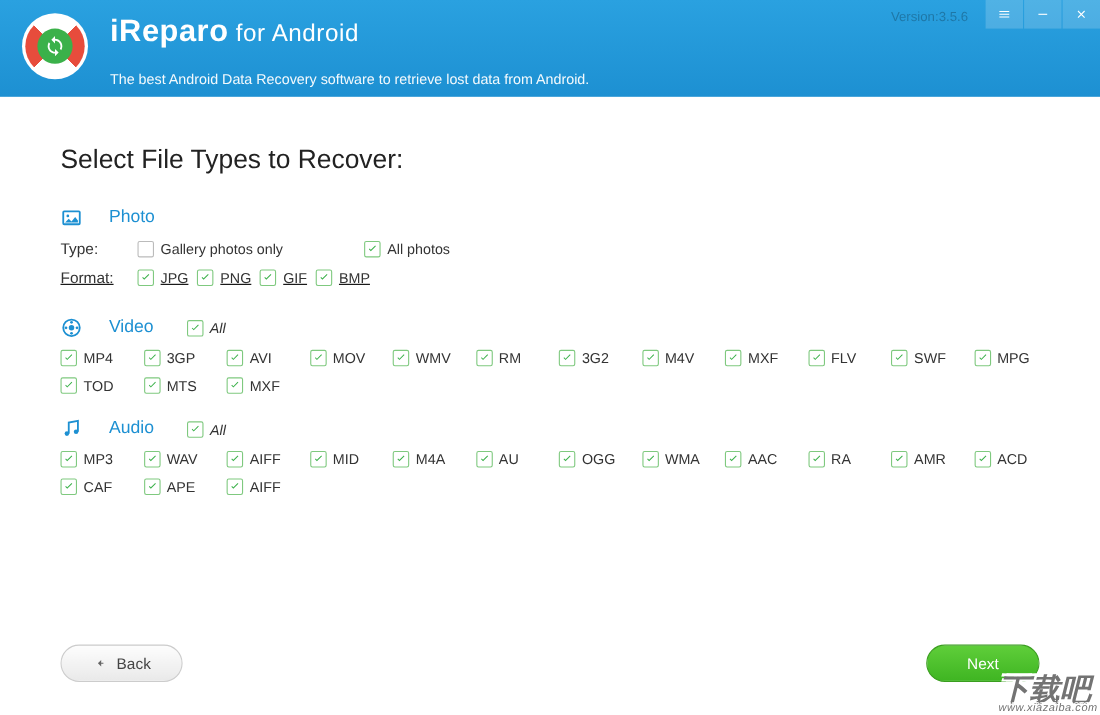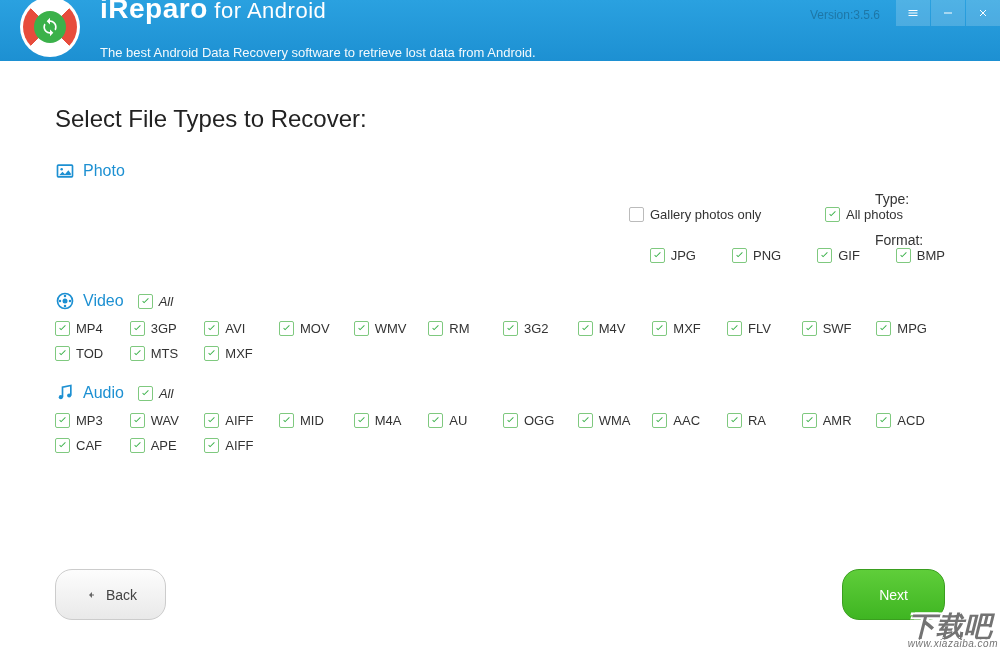--- a/index.html
+++ b/index.html
@@ -1,24 +1,24 @@
 <!DOCTYPE html>
 <html><head>
 <meta charset="utf-8">
 <style>
 * { margin: 0; padding: 0; box-sizing: border-box; font-family: "Segoe UI", Arial, sans-serif; }
 body { width: 1000px; height: 650px; background: #fff; overflow: hidden; position: relative; }
 
 
 .header {
-  height: 61px;
+  height: 88px;
   background: linear-gradient(to bottom, #2aa1e0 0%, #1d90d2 100%);
-  padding: 2px 20px 10px 20px;
+  padding: 12px 20px 10px 20px;
   display: flex;
-  align-items: center;
+  align-items: flex-start;
   position: relative;
 }
 .logo-wrap {
   width: 60px; height: 60px;
   border-radius: 50%;
   background: #fff;
   display: flex; align-items: center; justify-content: center;
   position: relative;
   margin-right: 20px;
 }
@@ -49,34 +49,34 @@
   cursor: pointer;
   color: #fff;
 }
 .win-btn svg { width: 12px; height: 12px; }
 
 
 .main { padding: 44px 55px 0 55px; }
 .page-title { font-size: 24px; font-weight: 400; color: #222; margin-bottom: 28px; }
 
 .section-head {
-  display: flex; align-items: center; gap: 8px;
+  display: flex; align-items: center; gap: 24px;
   color: #1d90d2; font-size: 16px; font-weight: 500;
   margin-bottom: 10px;
 }
 .section-head .icon { width: 20px; height: 20px; display:flex; align-items:center; justify-content:center; }
 .section-head .all-wrap { margin-left: 6px; font-style: italic; }
 
-.row { display: flex; align-items: flex-end; margin-bottom: 10px; flex-direction: column; }
+.row { display: flex; align-items: center; margin-bottom: 10px; }
 .row-label { width: 70px; font-size: 14px; color: #333; }
 
 .check-grid {
   display: grid;
   grid-template-columns: repeat(12, 1fr);
-  gap: 10px 6px;
+  gap: 10px 16px;
   margin-bottom: 22px;
 }
 .check-grid.type-row { grid-template-columns: 190px 120px; margin-left: 70px; margin-bottom: 10px; }
 
 .chk {
   display: flex; align-items: center; gap: 6px;
   font-size: 13px; color: #333;
   cursor: pointer;
 }
 .chk-box {
@@ -86,21 +86,21 @@
   background: #fff;
   display: flex; align-items: center; justify-content: center;
   flex-shrink: 0;
 }
 .chk-box.unchecked { border-color: #bbb; }
 .chk-box svg { width: 11px; height: 11px; }
 
 
 .footer { position: absolute; bottom: 30px; left: 55px; right: 55px; display: flex; justify-content: space-between; align-items: center; }
 .btn {
-  height: 51px; padding: 0 28px;
+  height: 34px; padding: 0 28px;
   border-radius: 17px;
   font-size: 14px;
   display: flex; align-items: center; gap: 8px;
   cursor: pointer;
   border: 1px solid #ccc;
 }
 .btn-back { background: linear-gradient(to bottom, #fdfdfd, #e9e9e9); color: #444; }
 .btn-next {
   background: linear-gradient(to bottom, #5fce3a, #3fb522);
   border: 1px solid #3a9e1f; color: #fff;
@@ -181,23 +181,23 @@
       <label class="chk">
         <span class="chk-box">
             <svg viewBox="0 0 24 24">
               <path fill="#3bb14a" d="M9 16l-4-4 1.4-1.4L9 13.2l8.6-8.6L19 6z"></path>
             </svg>
           </span>
         <span>All photos</span>
       </label>
     </div>
   </div>
-  <div class="row" style="margin-bottom:28px;">
+  <div class="row" style="margin-bottom:28px;text-decoration:underline;">
     <div class="row-label">Format:</div>
-    <div id="photo-formats" style="display:flex; gap:36px;">
+    <div id="photo-formats" style="display:flex; gap:8px;">
         <label class="chk">
           <span class="chk-box">
             <svg viewBox="0 0 24 24">
               <path fill="#3bb14a" d="M9 16l-4-4 1.4-1.4L9 13.2l8.6-8.6L19 6z"></path>
             </svg>
           </span>
           <span>JPG</span>
         </label>
         <label class="chk">
           <span class="chk-box">

